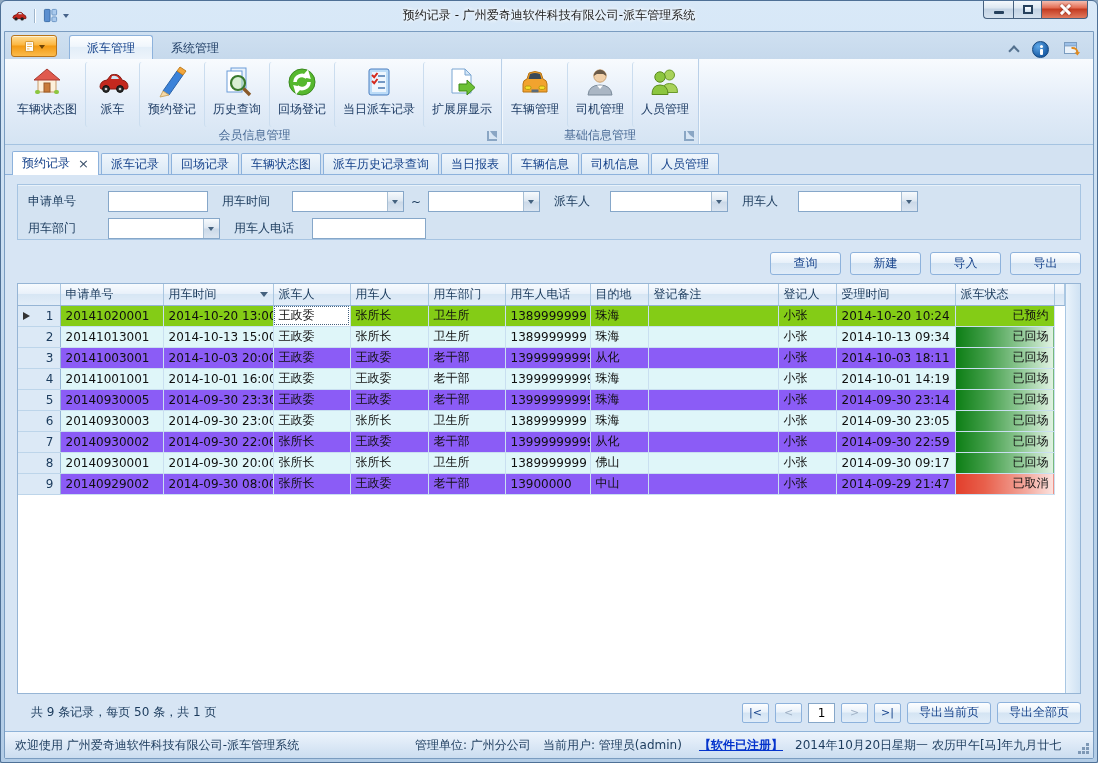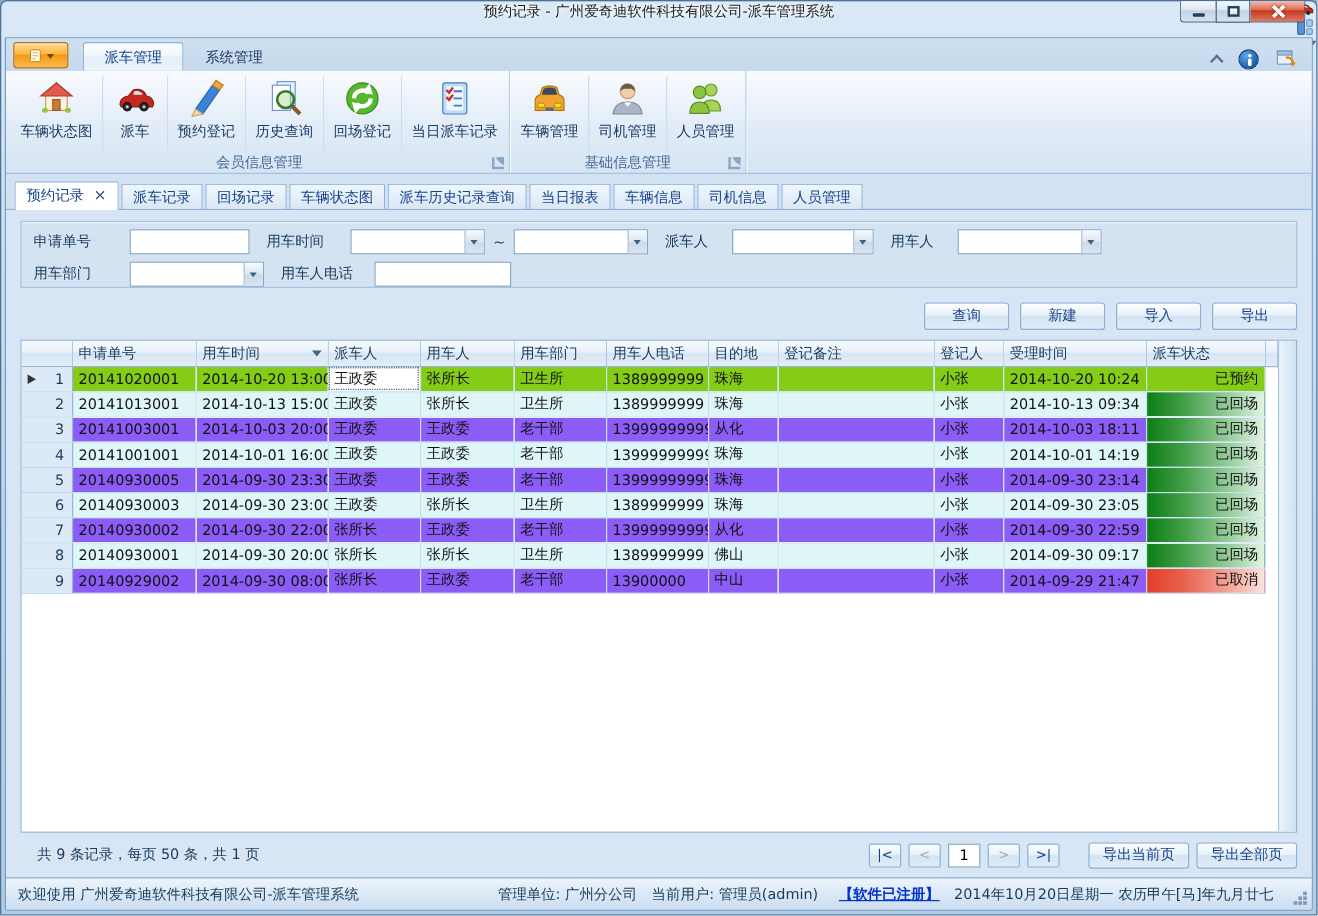--- a/index.html
+++ b/index.html
@@ -3,21 +3,21 @@
 <meta charset="utf-8">
 <style>
   * { margin:0; padding:0; box-sizing:border-box; }
   html,body { width:1098px; height:763px; overflow:hidden; }
   body { font-family:"DejaVu Sans","Liberation Sans",sans-serif; font-size:12px; background:#8FA8C0; }
 
   
   .window { position:relative; width:1098px; height:763px; border:1px solid #4E7096;
     border-radius:6px 6px 2px 2px; background:linear-gradient(#D9E9F8,#BCD4EB 60%,#B2CCE6);
     overflow:hidden; }
-  .titlebar { height:29px; display:flex; align-items:flex-end; padding-left:8px; position:relative;flex-direction:column; }
+  .titlebar { height:29px; display:flex; align-items:center; padding-left:8px; position:relative; }
   .qa-icon { width:20px; height:16px; display:flex; align-items:center; justify-content:center; }
   .qa-sep { width:1px; height:14px; background:#9FB6CC; margin:0 5px; box-shadow:1px 0 0 #fff; }
   .qa-arrow { width:0; height:0; border:3px solid transparent; border-top:4px solid #46638A; margin-left:3px; margin-top:4px; }
   .title-text { position:absolute; left:0; right:0; text-align:center; color:#1C1C1C;
     text-shadow:0 0 4px #fff, 0 0 4px #fff; font-size:12px; pointer-events:none; }
   .win-controls { position:absolute; top:-1px; right:9px; display:flex; z-index:5; }
   .wbtn { height:19px; border:1px solid #46607E; border-top:none; display:flex; align-items:center; justify-content:center;
     background:linear-gradient(#F7FBFE,#DCE7F1 45%,#C3D3E4 50%,#D5E2EF); }
   .wbtn.min { width:30px; border-radius:0 0 0 4px; border-right:none; }
   .wbtn.restore { width:29px; }
@@ -127,21 +127,21 @@
   .summary { color:#1A3A5C; padding-left:14px; }
   .pctrl { margin-left:auto; display:flex; align-items:center; gap:6px; }
   .pbtn { min-width:27px; height:20px; border:1px solid #8DB2DC; border-radius:2px; color:#15428B;
     background:linear-gradient(#FDFEFF,#E8F1FA 45%,#D4E4F3 50%,#E0ECF8);
     display:flex; align-items:center; justify-content:center; font-size:11px; }
   .pbtn.disabled { color:#9FB0C4; }
   .ppage { width:27px; height:20px; border:1px solid #86A7C9; text-align:center; font-size:12px;
     font-family:"DejaVu Sans","Liberation Sans",sans-serif; }
   .export-btn { height:22px; padding:0 11px; border:1px solid #8DB2DC; border-radius:3px; color:#15428B;
     background:linear-gradient(#FDFEFF,#E8F1FA 45%,#D4E4F3 50%,#E0ECF8); display:flex; align-items:center; }
-  .export-btn.first { margin-left:18px; }
+  .export-btn.first { }
 
   
   .statusbar { height:27px; border-top:1px solid #8FB3D8; background:linear-gradient(#EDF4FC,#CBDDF0);
     display:flex; align-items:center; padding:0 10px; color:#1A3A5C; position:relative; }
   .sb-welcome { width:400px; }
   .sb-org { width:128px; }
   .sb-user { width:156px; }
   .sb-license { color:#0433CC; text-decoration:underline; font-weight:bold; margin-right:12px; white-space:nowrap; }
   .sb-date { white-space:nowrap; }
   .grip { position:absolute; right:4px; bottom:4px; width:3px; height:3px; background:#7E98B5;
@@ -281,20 +281,30 @@
                   <rect x="6" y="3" width="20" height="26" rx="2" fill="#BCDCF8" stroke="#4A7EC0"></rect>
                   <rect x="9" y="6" width="14" height="20" fill="#EEF6FE"></rect>
                   <line x1="15" y1="10" x2="22" y2="10" stroke="#4A78B0" stroke-width="1.6"></line>
                   <line x1="15" y1="16" x2="22" y2="16" stroke="#4A78B0" stroke-width="1.6"></line>
                   <line x1="15" y1="22" x2="22" y2="22" stroke="#4A78B0" stroke-width="1.6"></line>
                   <path d="M9 9 l2.2 2.2 L14.5 7" fill="none" stroke="#D42A1E" stroke-width="2"></path>
                   <path d="M9 15 l2.2 2.2 L14.5 13" fill="none" stroke="#D42A1E" stroke-width="2"></path>
                 </svg>
               </div>
               <div class="rlbl">当日派车记录</div>
+            </div>
+            <div class="rbtn">
+              <div class="ric">
+                <svg viewBox="0 0 32 32">
+                  <path d="M6 3 h13 l6 6 v18 H6 Z" fill="#fff" stroke="#7AA6D2"></path>
+                  <path d="M19 3 l6 6 h-6 Z" fill="#D6E7F6" stroke="#7AA6D2"></path>
+                  <path d="M13 18 h8 v-4 l8 7.5 l-8 7.5 v-4 h-8 Z" fill="#6CC033" stroke="#3F8A18"></path>
+                </svg>
+              </div>
+              <div class="rlbl">扩展屏显示</div>
             </div>
           </div>
           <div class="rfoot">
             <span class="rfoot-lbl">会员信息管理</span>
             <span class="launcher"></span>
           </div>
         </div>
         <div class="rgroup">
           <div class="rbtns">
             <div class="rbtn">

